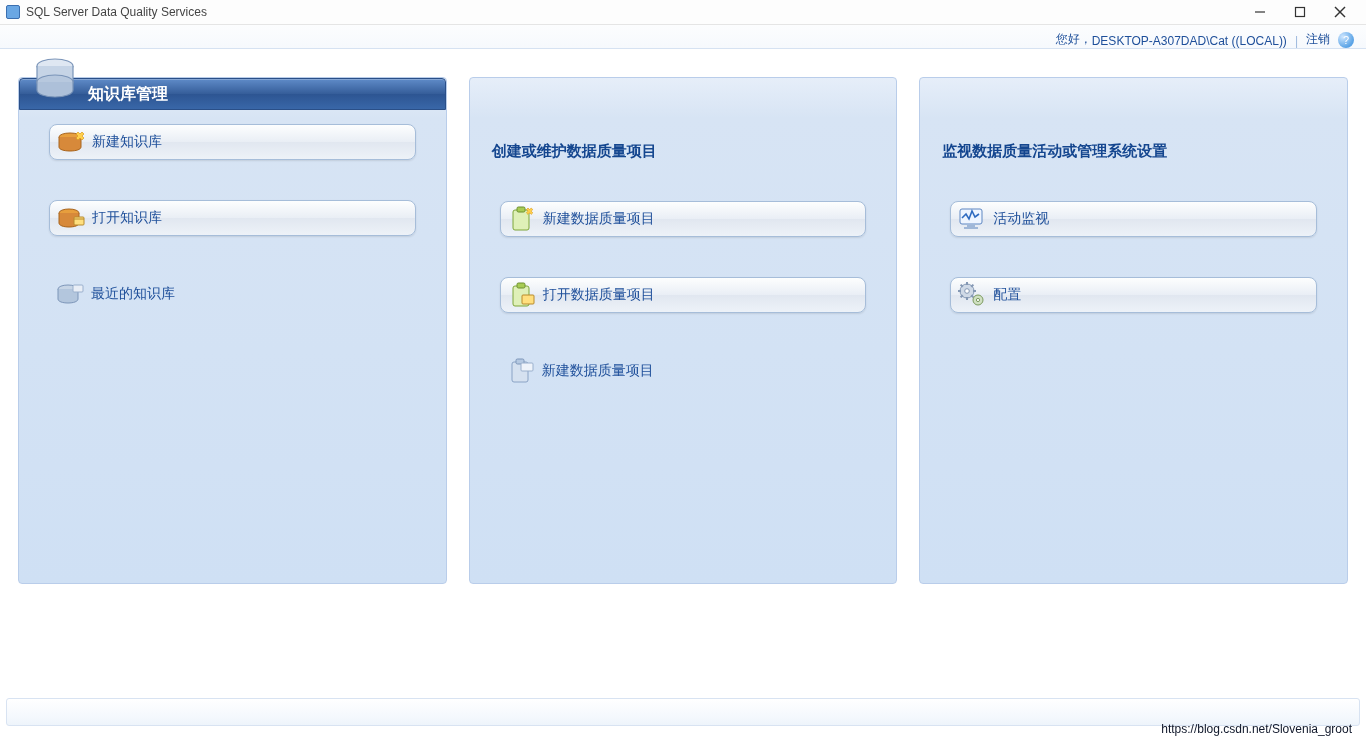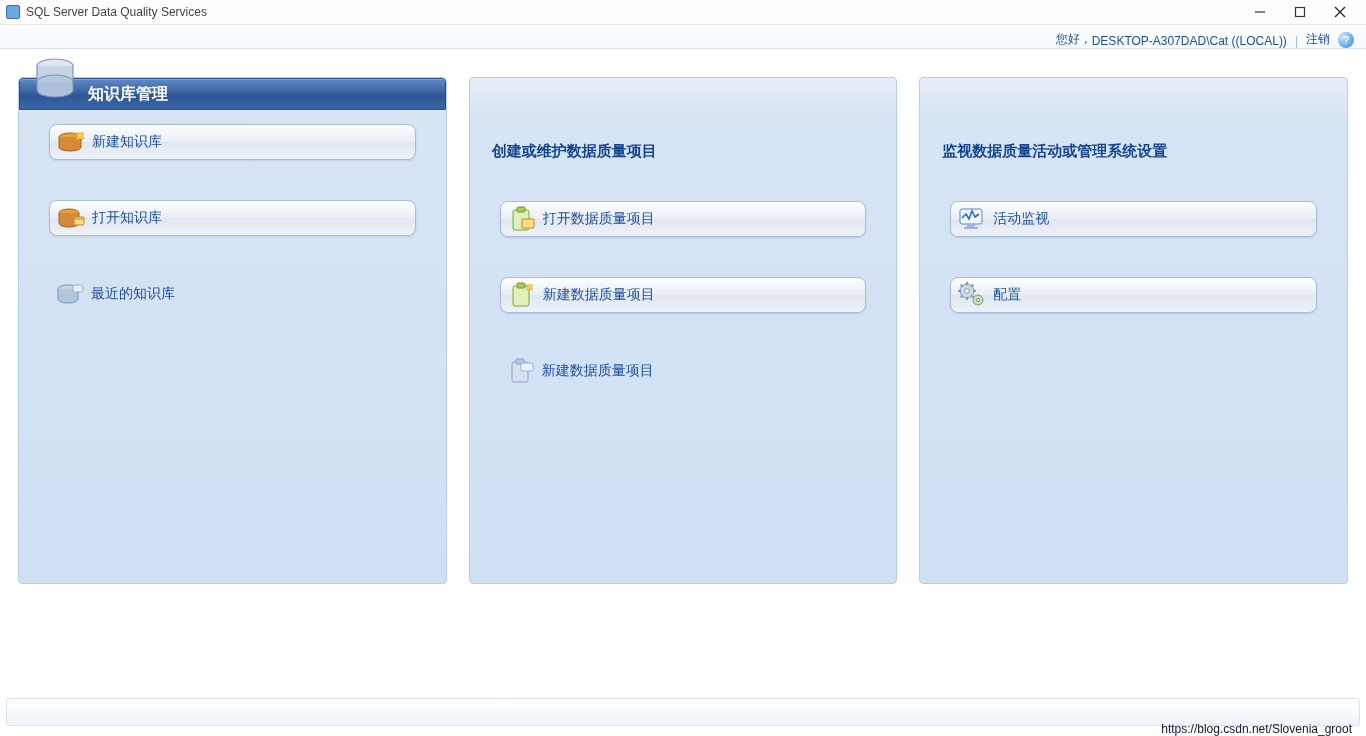--- a/index.html
+++ b/index.html
@@ -255,34 +255,34 @@
   </div>
 
   <div class="card">
     <div class="desc">创建或维护数据质量项目</div>
     <div class="action-list">
       <div class="action-btn">
         <div class="aicon">
           <svg width="28" height="28" viewBox="0 0 28 28">
             <rect x="5" y="5" width="16" height="20" rx="2" fill="#dff0b8" stroke="#7fa63a"></rect>
             <rect x="9" y="2" width="8" height="5" rx="1.4" fill="#a8cc54" stroke="#6c9030"></rect>
-            <rect x="14" y="14" width="12" height="9" rx="1" fill="#ffdf7e" stroke="#b88a2c"></rect>
-          </svg>
-        </div>
-        <div class="alabel">打开数据质量项目</div>
+            <path d="M20 3 l1.6 1.6 1.6-1.6 1.6 1.6 -1.6 1.6 1.6 1.6 -1.6 1.6 -1.6-1.6 -1.6 1.6 -1.6-1.6 1.6-1.6 -1.6-1.6z" fill="#ffcf4b" stroke="#d99a1f" stroke-width="0.6"></path>
+          </svg>
+        </div>
+        <div class="alabel">新建数据质量项目</div>
       </div>
       <div class="action-btn">
         <div class="aicon">
           <svg width="28" height="28" viewBox="0 0 28 28">
             <rect x="5" y="5" width="16" height="20" rx="2" fill="#dff0b8" stroke="#7fa63a"></rect>
             <rect x="9" y="2" width="8" height="5" rx="1.4" fill="#a8cc54" stroke="#6c9030"></rect>
-            <path d="M20 3 l1.6 1.6 1.6-1.6 1.6 1.6 -1.6 1.6 1.6 1.6 -1.6 1.6 -1.6-1.6 -1.6 1.6 -1.6-1.6 1.6-1.6 -1.6-1.6z" fill="#ffcf4b" stroke="#d99a1f" stroke-width="0.6"></path>
-          </svg>
-        </div>
-        <div class="alabel">新建数据质量项目</div>
+            <rect x="14" y="14" width="12" height="9" rx="1" fill="#ffdf7e" stroke="#b88a2c"></rect>
+          </svg>
+        </div>
+        <div class="alabel">打开数据质量项目</div>
       </div>
       <div class="action-btn nobg">
         <div class="aicon">
           <svg width="28" height="28" viewBox="0 0 28 28">
             <rect x="5" y="5" width="16" height="20" rx="2" fill="#d5e1f0" stroke="#8aa3c5"></rect>
             <rect x="9" y="2" width="8" height="5" rx="1.4" fill="#b5c9e2" stroke="#7d96b9"></rect>
             <rect x="14" y="6" width="12" height="8" rx="1" fill="#eef3fa" stroke="#9ab0cd"></rect>
           </svg>
         </div>
         <div class="alabel">新建数据质量项目</div>

